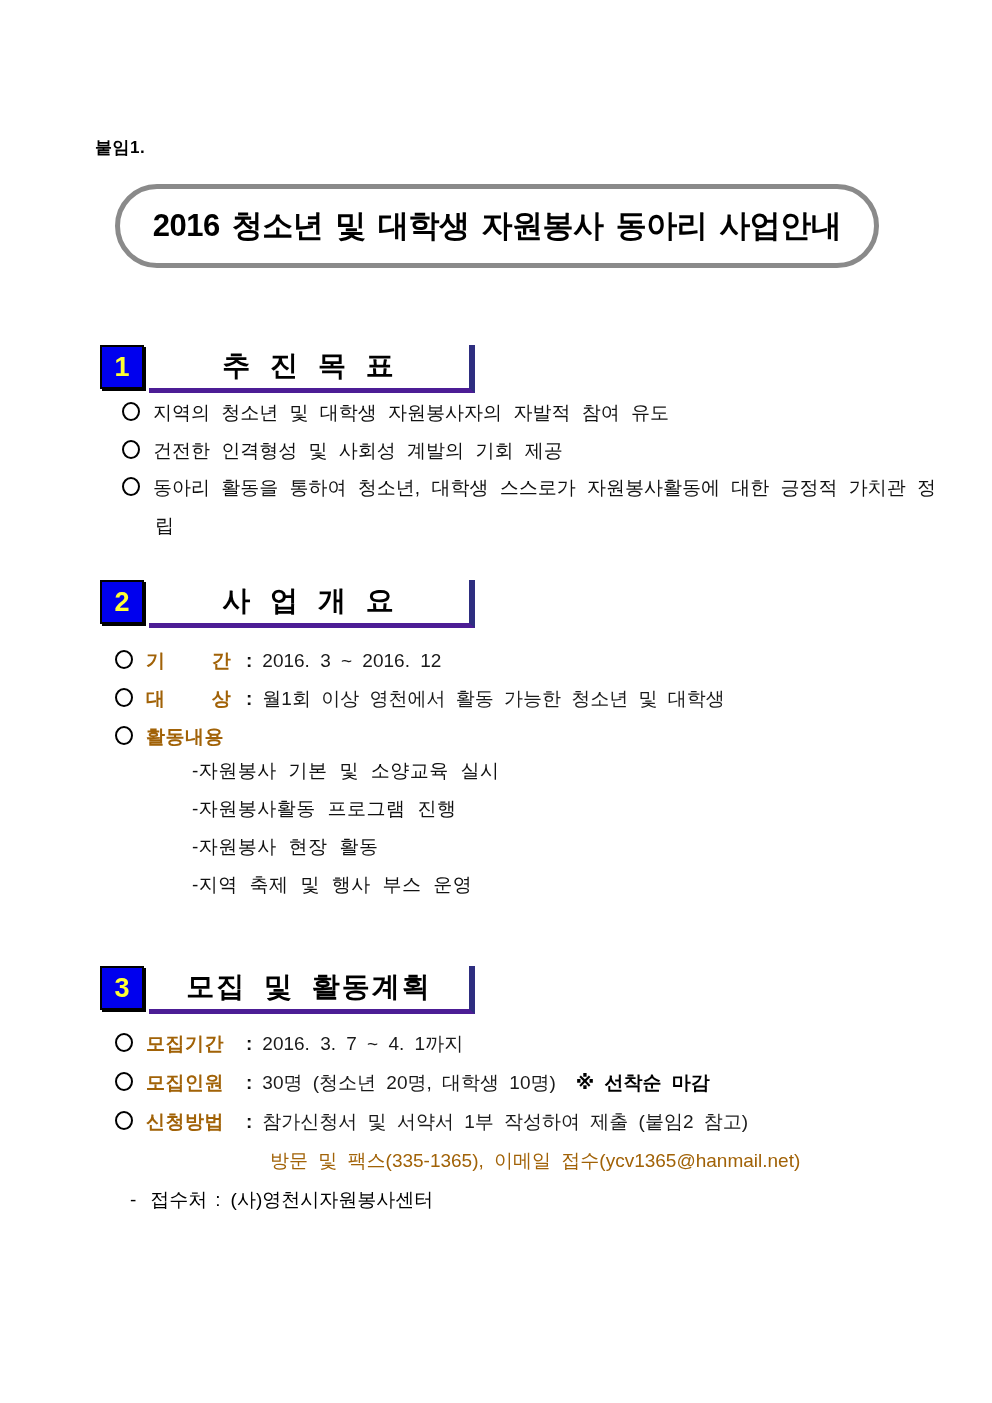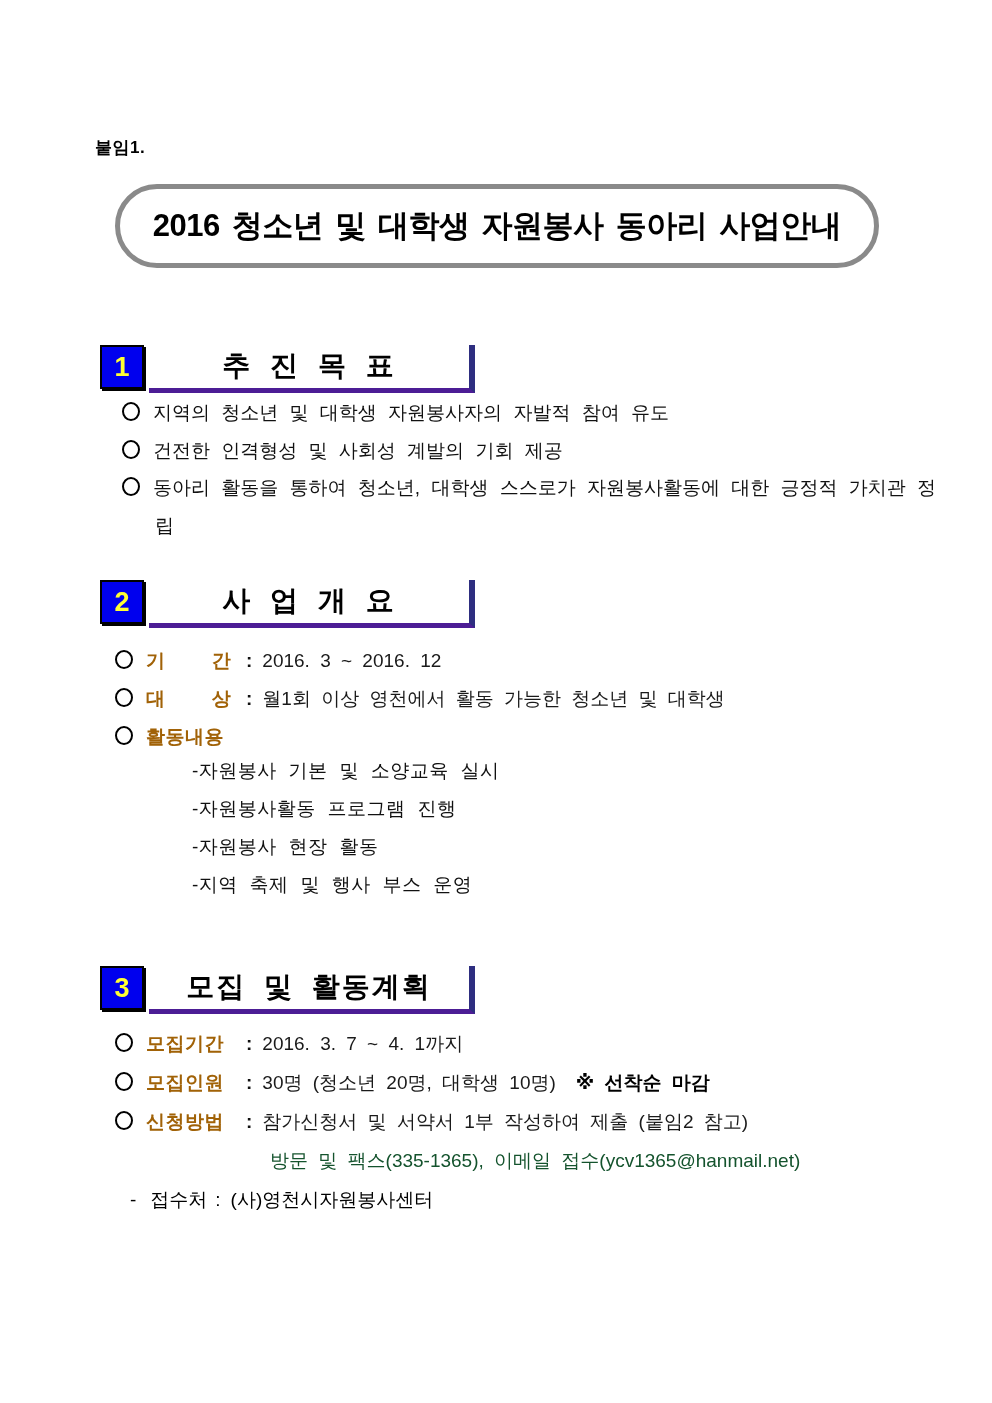--- a/index.html
+++ b/index.html
@@ -161,21 +161,21 @@
     letter-spacing: 0.5px;
     white-space: nowrap;
   }
 
   
   .cont-line {
     position: absolute;
     left: 270px;
     top: 1148px;
     font-size: 19px;
-    color: #14532d;
+    color: #a16207;
     word-spacing: 5px;
     white-space: nowrap;
   }
 
   
   .recept {
     position: absolute;
     left: 130px;
     top: 1187px;
     font-size: 19px;

